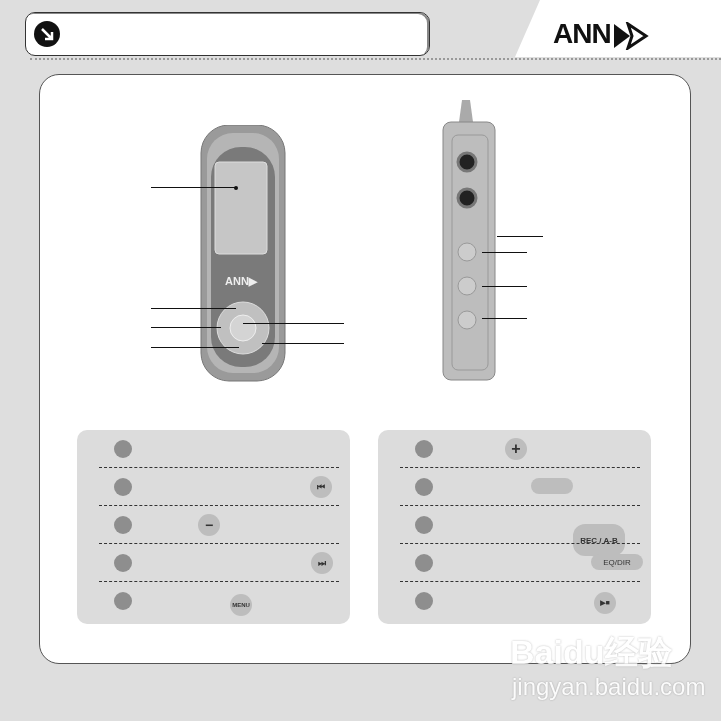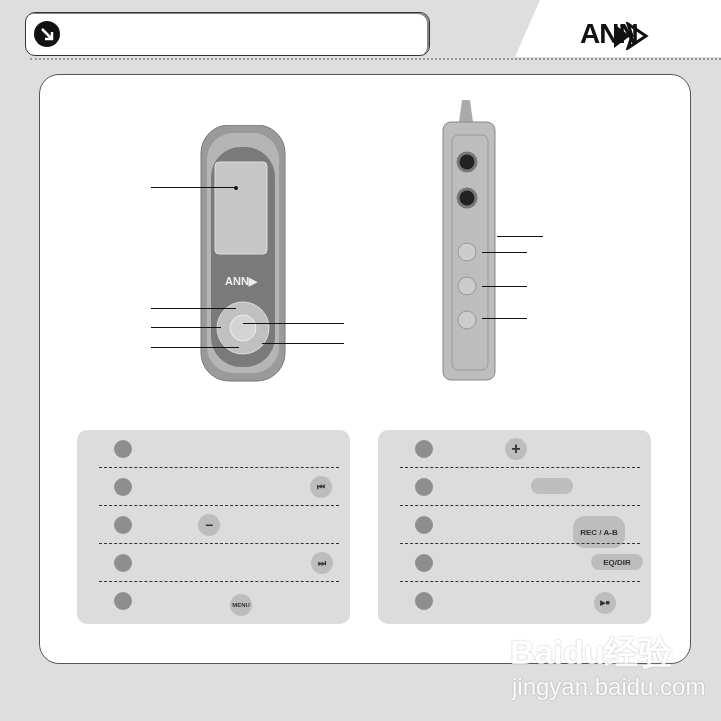--- a/index.html
+++ b/index.html
@@ -1,21 +1,21 @@
 <!DOCTYPE html>
 <html><head>
 <meta charset="utf-8">
 <style>
   html,body{margin:0;padding:0;}
   body{width:721px;height:721px;background:#dedede;position:relative;overflow:hidden;font-family:"Liberation Sans",sans-serif;}
   .title-bar{position:absolute;left:25px;top:12px;width:403px;height:42px;background:#fff;border:1.5px solid #333;border-radius:10px;box-shadow:-2px 1px 0 #888 inset;}
   .title-icon{position:absolute;left:8px;top:8px;width:26px;height:26px;border-radius:50%;background:#111;}
   .title-icon svg{position:absolute;left:4px;top:4px;}
   .logo-zone{position:absolute;left:515px;top:0;width:206px;height:57px;background:#fff;clip-path:polygon(25px 0,206px 0,206px 57px,0 57px);}
-  .logo{position:absolute;left:580px;top:18px;font-weight:bold;font-size:28px;letter-spacing:-1px;color:#111;}
+  .logo{position:absolute;left:553px;top:18px;font-weight:bold;font-size:28px;letter-spacing:-1px;color:#111;}
   .logo-arrow{position:absolute;left:612px;top:22px;}
   .dotted{position:absolute;left:30px;top:58px;width:691px;border-top:2px dotted #999;}
   .main-panel{position:absolute;left:39px;top:74px;width:650px;height:588px;background:#fff;border:1.5px solid #555;border-radius:20px;}
   .device-front{position:absolute;left:199px;top:125px;width:88px;height:258px;}
   .device-side{position:absolute;left:440px;top:100px;width:60px;height:282px;}
   .callout{position:absolute;height:1px;background:#111;}
   .dot{position:absolute;width:4px;height:4px;border-radius:50%;background:#111;}
   .table{position:absolute;width:273px;height:194px;background:#dcdcdc;border-radius:10px;}
   .row{position:absolute;left:0;width:273px;height:38px;}
   .row .bullet{position:absolute;left:37px;top:10px;width:18px;height:18px;border-radius:50%;background:#8e8e8e;}
@@ -116,26 +116,26 @@
     <div class="btn round" style="left:127px;top:8px;font-size:16px;">+</div>
     </div>
   <div class="sep" style="top:37px;"></div>
   <div class="row" style="top:38px;">
       <div class="bullet"></div>
     <div class="btn" style="left:153px;top:10px;width:42px;height:16px;"></div>
     </div>
   <div class="sep" style="top:75px;"></div>
   <div class="row" style="top:76px;">
       <div class="bullet"></div>
-    <div class="btn" style="left:195px;top:10px;width:52px;height:32px;font-size:8px;">REC / A-B</div>
+    <div class="btn" style="left:195px;top:18px;width:52px;height:32px;font-size:8px;">REC / A-B</div>
     </div>
   <div class="sep" style="top:113px;"></div>
   <div class="row" style="top:114px;">
       <div class="bullet"></div>
-    <div class="btn" style="left:213px;top:10px;width:52px;height:16px;font-size:8px;font-weight:bold;">EQ/DIR</div>
+    <div class="btn" style="left:213px;top:10px;width:52px;height:16px;font-size:8px;font-weight:normal;">EQ/DIR</div>
     </div>
   <div class="sep" style="top:151px;"></div>
   <div class="row" style="top:152px;">
       <div class="bullet"></div>
     <div class="btn round" style="left:216px;top:10px;font-size:7px;">▶■</div>
     </div>
 </div>
 
 <div class="watermark">Baidu经验</div>
 <div class="watermark2">jingyan.baidu.com</div>

